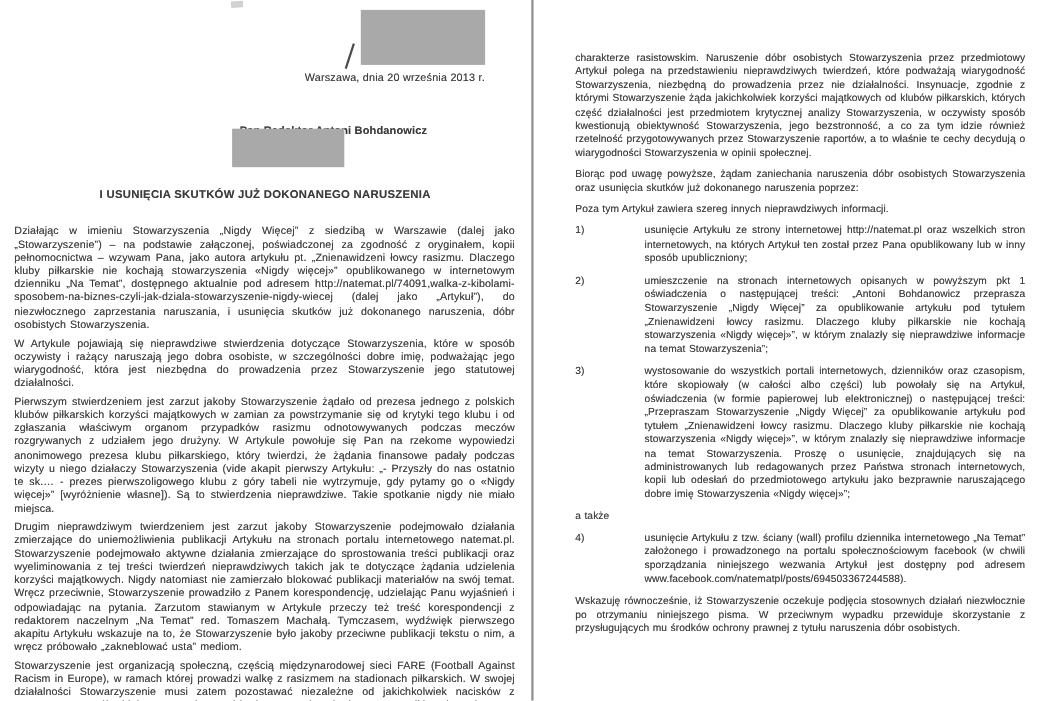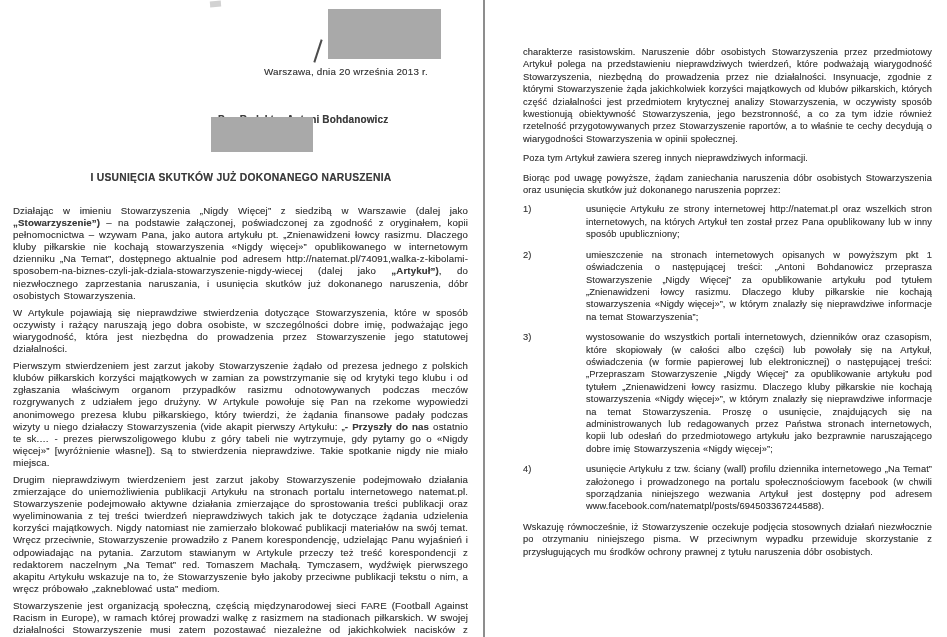--- a/index.html
+++ b/index.html
@@ -16,21 +16,21 @@
   .redaction-top  { left:328px; top:9px;  width:113px; height:50px; }
   .redaction-addr { left:211px; top:117px; width:102px; height:35px; }
   .smudge { position:absolute; left:210px; top:1px; width:11px; height:6px;
             background:#c7c7c7; opacity:.8; transform:rotate(-4deg); }
   .slash { position:absolute; left:317px; top:39px; width:2px; height:24px;
            background:#4c4c4c; transform:rotate(18deg); }
   .page-edge { position:absolute; left:483px; top:0; width:2px; height:637px;
                background:#8d8d8d; }
 
   
-  .date-line { position:absolute; left:264px; top:66px; font-size:9.8px;
+  .date-line { position:absolute; left:277px; top:66px; font-size:9.8px;
                letter-spacing:.2px; white-space:nowrap; }
   .addressee { position:absolute; left:218px; top:114px; font-weight:bold;
                font-size:10px; letter-spacing:.15px; white-space:nowrap; }
   .doc-title { position:absolute; left:0; top:171px; width:482px;
                text-align:center; font-weight:bold; font-size:10.3px;
                line-height:13.8px; letter-spacing:.25px; }
 
   
   .scan-text { text-shadow:0 0 .3px rgba(60,60,60,.55); }
   .body-left  { position:absolute; left:13px; top:205px; width:455px;
@@ -47,21 +47,21 @@
   .connector { text-align:left; }
 
   
   .sig-block { position:relative; height:66px; margin-top:12px; }
   .sig-svg { position:absolute; left:6px; top:0; }
   .redaction-sig { position:absolute; left:1px; top:33px; width:74px; height:14px;
                    background:#a9a9a9; }
   .sig-role { position:absolute; left:9px; top:50px; font-style:italic;
               font-size:9px; letter-spacing:.2px; }
 
-  .b { font-weight:bold; }
+  .b { font-weight:normal; }
   .i { }
 </style>
 </head>
 <body>
 
 <div class="canvas">
 
   <div class="smudge"></div>
   <div class="redaction redaction-top"></div>
   <div class="slash"></div>
@@ -79,36 +79,37 @@
     <p><span>W Artykule pojawiają się nieprawdziwe stwierdzenia dotyczące Stowarzyszenia, które w sposób oczywisty i rażący naruszają jego dobra osobiste, w szczególności dobre imię, podważając jego wiarygodność, która jest niezbędna do prowadzenia przez Stowarzyszenie jego statutowej działalności.</span></p>
     <p><span>Pierwszym stwierdzeniem jest zarzut jakoby Stowarzyszenie żądało od prezesa jednego z polskich klubów piłkarskich korzyści majątkowych w zamian za powstrzymanie się od krytyki tego klubu i od zgłaszania właściwym organom przypadków rasizmu odnotowywanych podczas meczów rozgrywanych z udziałem jego drużyny. W Artykule powołuje się Pan na rzekome wypowiedzi anonimowego prezesa klubu piłkarskiego, który twierdzi, że żądania finansowe padały podczas wizyty u niego działaczy Stowarzyszenia (</span><span class="i">vide</span><span> akapit pierwszy Artykułu: „</span><span class="b">- Przyszły do nas</span><span> ostatnio te sk.… - prezes pierwszoligowego klubu z góry tabeli nie wytrzymuje, gdy pytamy go o «Nigdy więcej»” [wyróżnienie własne]). Są to stwierdzenia nieprawdziwe. Takie spotkanie nigdy nie miało miejsca.</span></p>
     <p><span>Drugim nieprawdziwym twierdzeniem jest zarzut jakoby Stowarzyszenie podejmowało działania zmierzające do uniemożliwienia publikacji Artykułu na stronach portalu internetowego natemat.pl. Stowarzyszenie podejmowało aktywne działania zmierzające do sprostowania treści publikacji oraz wyeliminowania z tej treści twierdzeń nieprawdziwych takich jak te dotyczące żądania udzielenia korzyści majątkowych. Nigdy natomiast nie zamierzało blokować publikacji materiałów na swój temat. Wręcz przeciwnie, Stowarzyszenie prowadziło z Panem korespondencję, udzielając Panu wyjaśnień i odpowiadając na pytania. Zarzutom stawianym w Artykule przeczy też treść korespondencji z redaktorem naczelnym „Na Temat” red. Tomaszem Machałą. Tymczasem, wydźwięk pierwszego akapitu Artykułu wskazuje na to, że Stowarzyszenie było jakoby przeciwne publikacji tekstu o nim, a wręcz próbowało „zakneblować usta” mediom.</span></p>
     <p><span>Stowarzyszenie jest organizacją społeczną, częścią międzynarodowej sieci FARE (Football Against Racism in Europe), w ramach której prowadzi walkę z rasizmem na stadionach piłkarskich. W swojej działalności Stowarzyszenie musi zatem pozostawać niezależne od jakichkolwiek nacisków z zewnątrz, w sposób obiektywny monitorować i odnotowywać stwierdzone przypadki zachowań o</span></p>
   </div>
 
   <div class="page-edge"></div>
 
   <div class="body-right scan-text">
     <p><span>charakterze rasistowskim. Naruszenie dóbr osobistych Stowarzyszenia przez przedmiotowy Artykuł polega na przedstawieniu nieprawdziwych twierdzeń, które podważają wiarygodność Stowarzyszenia, niezbędną do prowadzenia przez nie działalności. Insynuacje, zgodnie z którymi Stowarzyszenie żąda jakichkolwiek korzyści majątkowych od klubów piłkarskich, których część działalności jest przedmiotem krytycznej analizy Stowarzyszenia, w oczywisty sposób kwestionują obiektywność Stowarzyszenia, jego bezstronność, a co za tym idzie również rzetelność przygotowywanych przez Stowarzyszenie raportów, a to właśnie te cechy decydują o wiarygodności Stowarzyszenia w opinii społecznej.</span></p>
+    <p><span>Biorąc pod uwagę powyższe, żądam zaniechania naruszenia dóbr osobistych Stowarzyszenia oraz usunięcia skutków już dokonanego naruszenia poprzez:</span></p>
     <p><span>Poza tym Artykuł zawiera szereg innych nieprawdziwych informacji.</span></p>
-    <p><span>Biorąc pod uwagę powyższe, żądam zaniechania naruszenia dóbr osobistych Stowarzyszenia oraz usunięcia skutków już dokonanego naruszenia poprzez:</span></p>
 
     <div class="li">
       <span class="num">1)</span>
       <div class="li-text"><span>usunięcie Artykułu ze strony internetowej http://natemat.pl oraz wszelkich stron internetowych, na których Artykuł ten został przez Pana opublikowany lub w inny sposób upubliczniony;</span></div>
     </div>
     <div class="li">
       <span class="num">2)</span>
       <div class="li-text"><span>umieszczenie na stronach internetowych opisanych w powyższym pkt 1 oświadczenia o następującej treści: </span><span class="i">„Antoni Bohdanowicz przeprasza Stowarzyszenie „Nigdy Więcej” za opublikowanie artykułu pod tytułem „Znienawidzeni łowcy rasizmu. Dlaczego kluby piłkarskie nie kochają stowarzyszenia «Nigdy więcej»”, w którym znalazły się nieprawdziwe informacje na temat Stowarzyszenia”;</span></div>
     </div>
     <div class="li">
       <span class="num">3)</span>
       <div class="li-text"><span>wystosowanie do wszystkich portali internetowych, dzienników oraz czasopism, które skopiowały (w całości albo części) lub powołały się na Artykuł, oświadczenia (w formie papierowej lub elektronicznej) o następującej treści: </span><span class="i">„Przepraszam Stowarzyszenie „Nigdy Więcej” za opublikowanie artykułu pod tytułem „Znienawidzeni łowcy rasizmu. Dlaczego kluby piłkarskie nie kochają stowarzyszenia «Nigdy więcej»”, w którym znalazły się nieprawdziwe informacje na temat Stowarzyszenia. Proszę o usunięcie, znajdujących się na administrowanych lub redagowanych przez Państwa stronach internetowych, kopii lub odesłań do przedmiotowego artykułu jako bezprawnie naruszającego dobre imię Stowarzyszenia «Nigdy więcej»”;</span></div>
     </div>
 
+    <p class="connector">a także</p>
 
     <div class="li">
       <span class="num">4)</span>
       <div class="li-text"><span>usunięcie Artykułu z tzw. ściany (wall) profilu dziennika internetowego „Na Temat” założonego i prowadzonego na portalu społecznościowym facebook (w chwili sporządzania niniejszego wezwania Artykuł jest dostępny pod adresem www.facebook.com/natematpl/posts/694503367244588).</span></div>
     </div>
 
     <p><span>Wskazuję równocześnie, iż Stowarzyszenie oczekuje podjęcia stosownych działań niezwłocznie po otrzymaniu niniejszego pisma. W przeciwnym wypadku przewiduje skorzystanie z przysługujących mu środków ochrony prawnej z tytułu naruszenia dóbr osobistych.</span></p>
 
   </div>
 

